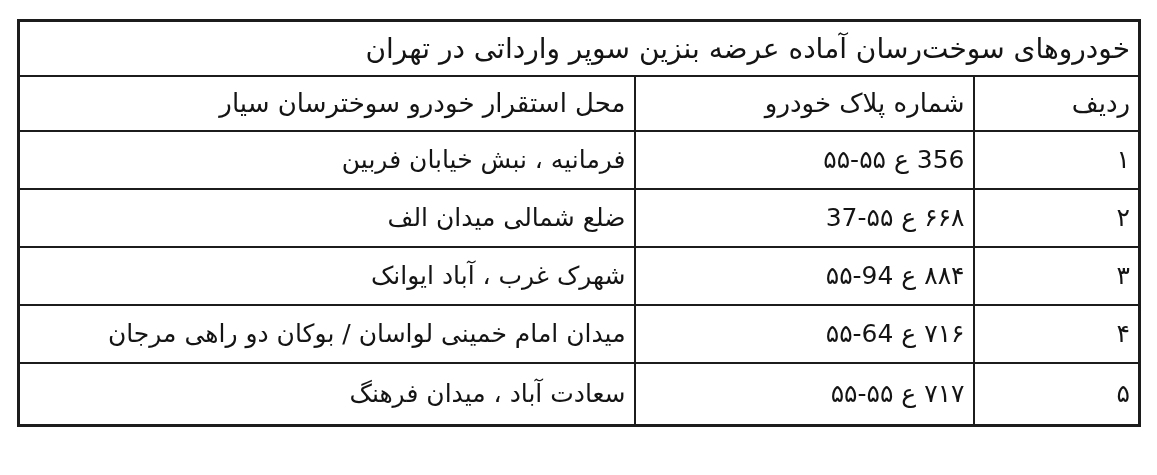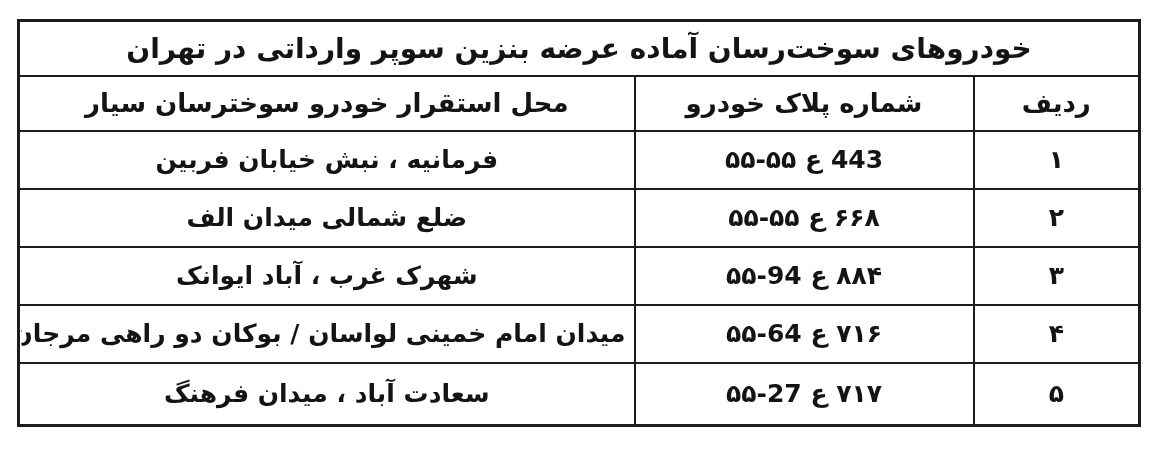--- a/index.html
+++ b/index.html
@@ -26,24 +26,24 @@
     width: 1121px;
     border-collapse: collapse;
     table-layout: fixed;
     background: #ffffff;
     direction: rtl;
   }
 
   table.fuel-table th,
   table.fuel-table td {
     border: 2px solid #1c1c1c;
-    text-align: center;
+    text-align: right;
     vertical-align: middle;
     color: #141414;
-    font-weight: bold;
+    font-weight: normal;
     padding: 2px 8px;
     overflow: hidden;
     white-space: nowrap;
   }
 
   table.fuel-table { border: 3px solid #1c1c1c; }
 
   tr.title-row th {
     height: 55px;
     font-size: 28px;
@@ -78,38 +78,38 @@
       </tr>
       <tr class="header-row">
         <th>ردیف</th>
         <th>شماره پلاک خودرو</th>
         <th>محل استقرار خودرو سوخترسان سیار</th>
       </tr>
     </thead>
     <tbody>
       <tr>
         <td class="cell-radif">۱</td>
-        <td class="cell-plate">443 ع ۵۵-۵۵</td>
+        <td class="cell-plate">356 ع ۵۵-۵۵</td>
         <td class="cell-location">فرمانیه ، نبش خیابان فربین</td>
       </tr>
       <tr>
         <td class="cell-radif">۲</td>
-        <td class="cell-plate">۶۶۸ ع ۵۵-۵۵</td>
+        <td class="cell-plate">۶۶۸ ع ۵۵-37</td>
         <td class="cell-location">ضلع شمالی میدان الف</td>
       </tr>
       <tr>
         <td class="cell-radif">۳</td>
         <td class="cell-plate">۸۸۴ ع 94-۵۵</td>
         <td class="cell-location">شهرک غرب ، آباد ایوانک</td>
       </tr>
       <tr>
         <td class="cell-radif">۴</td>
         <td class="cell-plate">۷۱۶ ع 64-۵۵</td>
         <td class="cell-location">میدان امام خمینی لواسان / بوکان دو راهی مرجان</td>
       </tr>
       <tr>
         <td class="cell-radif">۵</td>
-        <td class="cell-plate">۷۱۷ ع 27-۵۵</td>
+        <td class="cell-plate">۷۱۷ ع ۵۵-۵۵</td>
         <td class="cell-location">سعادت آباد ، میدان فرهنگ</td>
       </tr>
     </tbody>
   </table>
 </div>
 
 </body></html>

